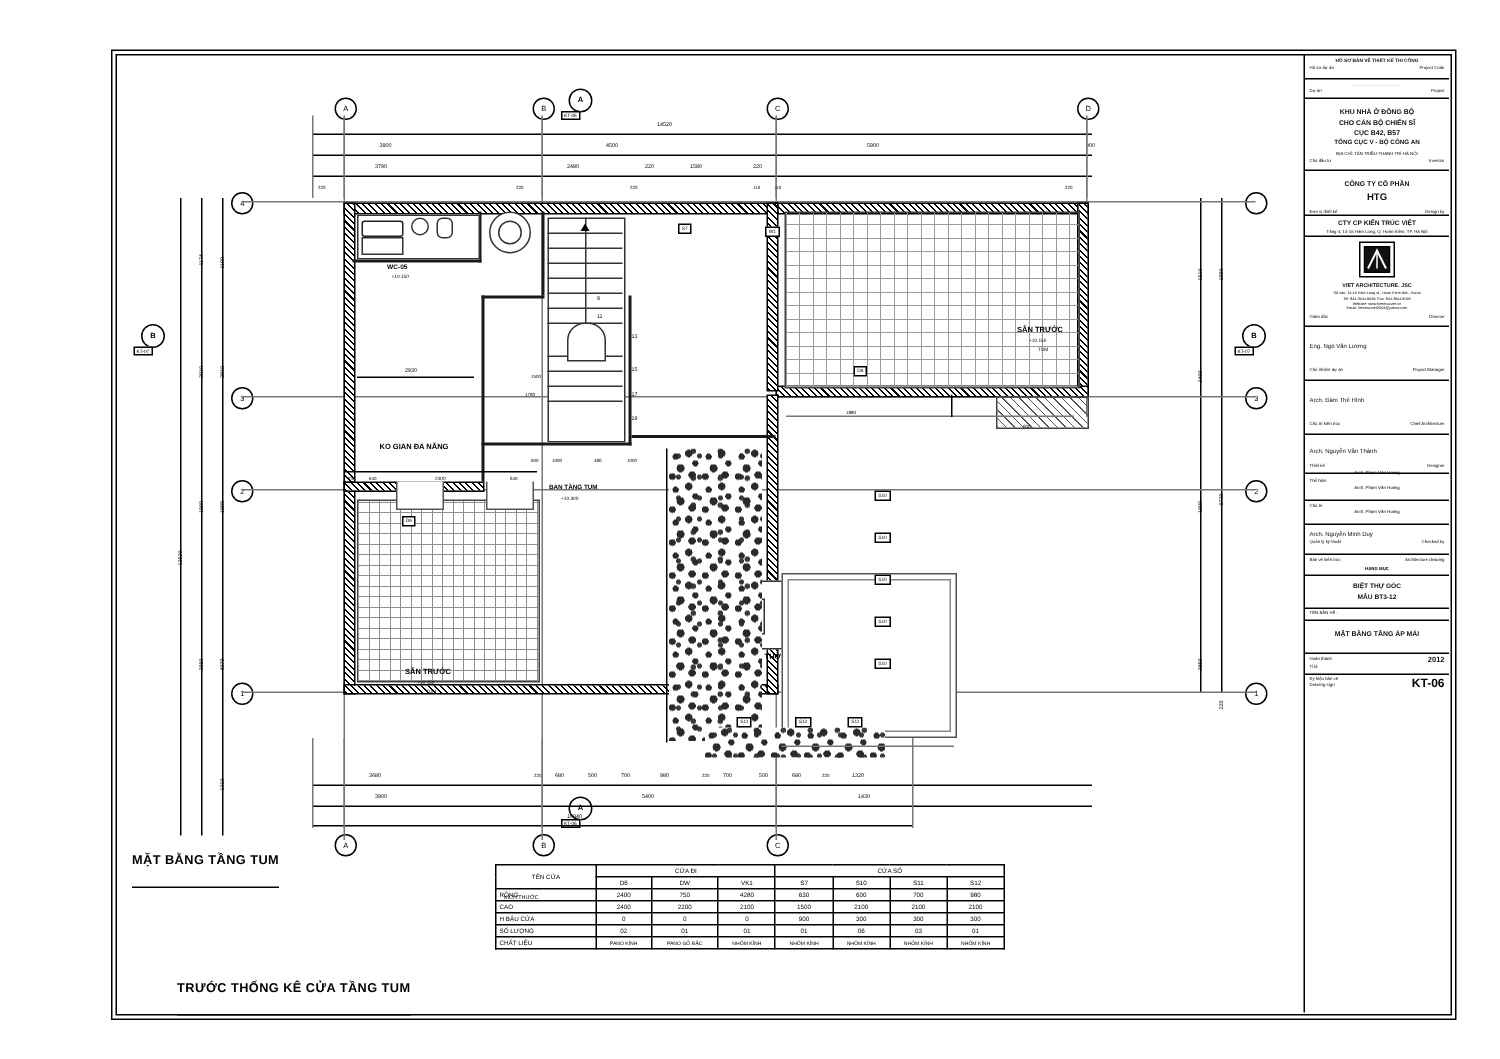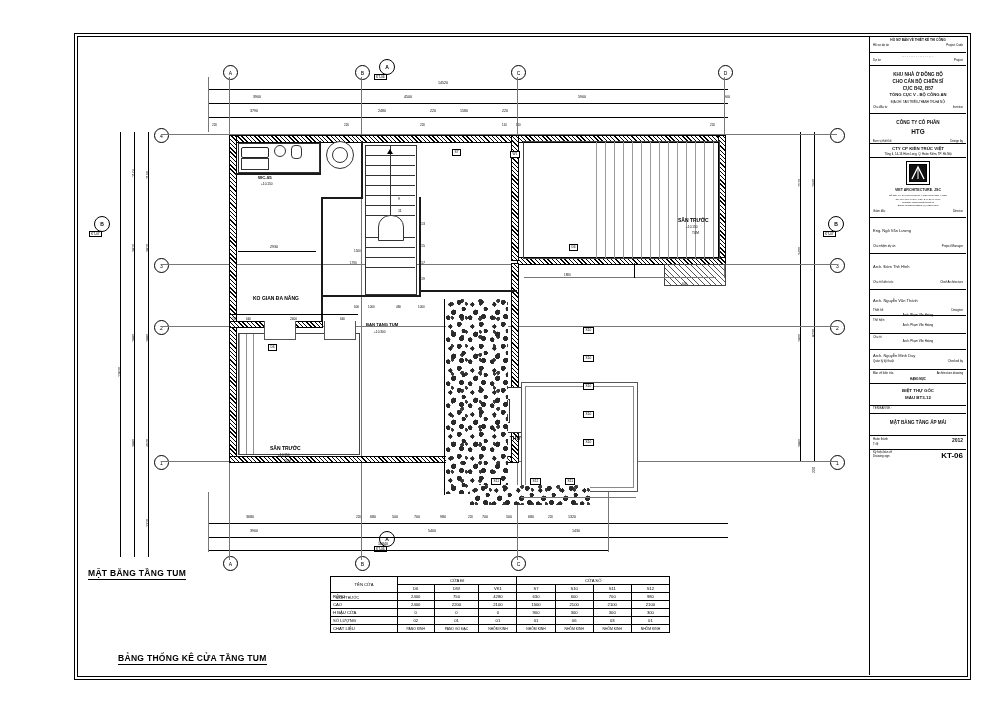--- a/index.html
+++ b/index.html
@@ -59,21 +59,21 @@
 
   .dimtxt{position:absolute;font-size:3.6px;white-space:nowrap;}
   .dimtxtv{position:absolute;font-size:3.6px;white-space:nowrap;transform-origin:0 0;transform:rotate(-90deg);}
   .lbltxt{position:absolute;font-size:4.6px;white-space:nowrap;}
   .lbltxt.b{font-weight:bold;}
   .tag{position:absolute;font-size:3.2px;border:1px solid #000;background:#fff;padding:0 1.5px;line-height:1.5;}
   .lvl{position:absolute;font-size:3.2px;white-space:nowrap;text-align:center;}
 
   
   .plantitle{position:absolute;font-size:8.5px;font-weight:bold;letter-spacing:.3px;}
-  .plantitle .ul{display:block;border-bottom:1px solid #000;padding-bottom:1px;}
+  .plantitle .ul{display:block;border-bottom:1px solid #000;padding-bottom:13px;}
 
   
   table.sched{position:absolute;border-collapse:collapse;font-size:4.2px;background:#fff;}
   table.sched td,table.sched th{border:1px solid #000;padding:1px 2px;text-align:center;white-space:nowrap;}
 
   .stair-tread{position:absolute;border-top:1px solid #333;}
   .arrowup{position:absolute;width:0;height:0;border-left:3px solid transparent;border-right:3px solid transparent;border-bottom:5px solid #000;}
   .logo{position:absolute;border:1px solid #000;}
 </style>
 </head>
@@ -324,21 +324,21 @@
     <div class="hline thin" style="left:446px;top:240px;width:192px;"></div>
     <div class="vline thin" style="left:556px;top:226px;height:14px;"></div>
     <div class="hline thin" style="left:443px;top:460px;width:115px;"></div>
 
   </div>
 
   <div class="plantitle" style="left:88px;top:568px;">
     <span class="ul">MẶT BẰNG TẦNG TUM</span>
   </div>
   <div class="plantitle" style="left:118px;top:653px;">
-    <span class="ul">BẢNG THỐNG KÊ CỬA TẦNG TUM</span>
+    <span class="ul">TRƯỚC THỐNG KÊ CỬA TẦNG TUM</span>
   </div>
 
   <table class="sched" style="left:330px;top:576px;width:340px;">
     <tbody>
         <tr>
       <td rowspan="2" style="width:62px;">TÊN CỬA</td>
       <td colspan="3">CỬA ĐI</td>
       <td colspan="4">CỬA SỔ</td>
     </tr>
     <tr>

